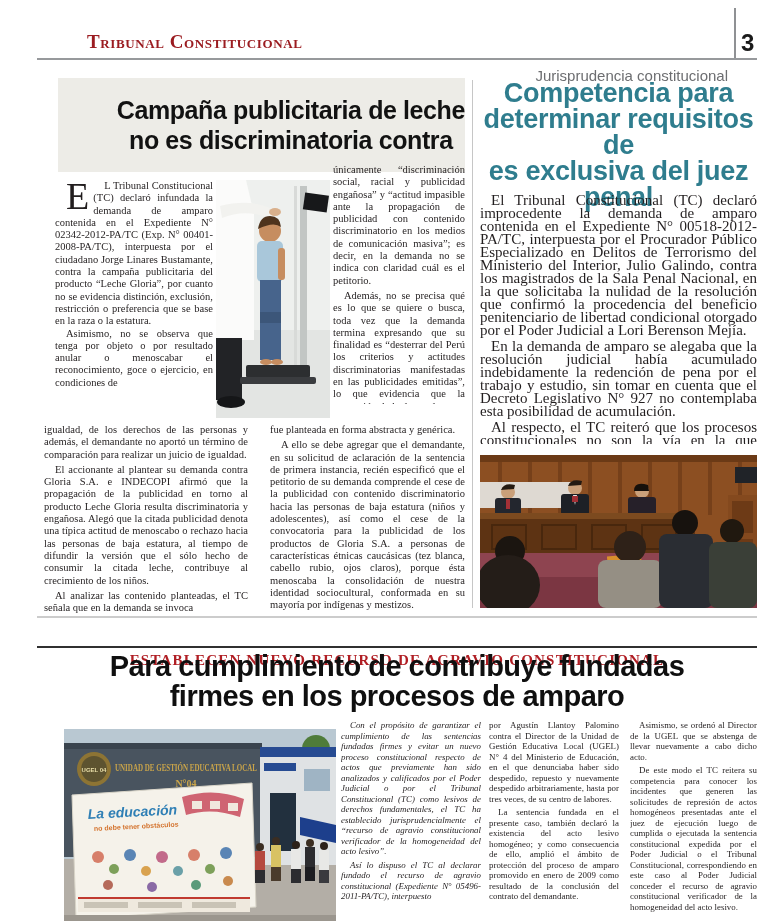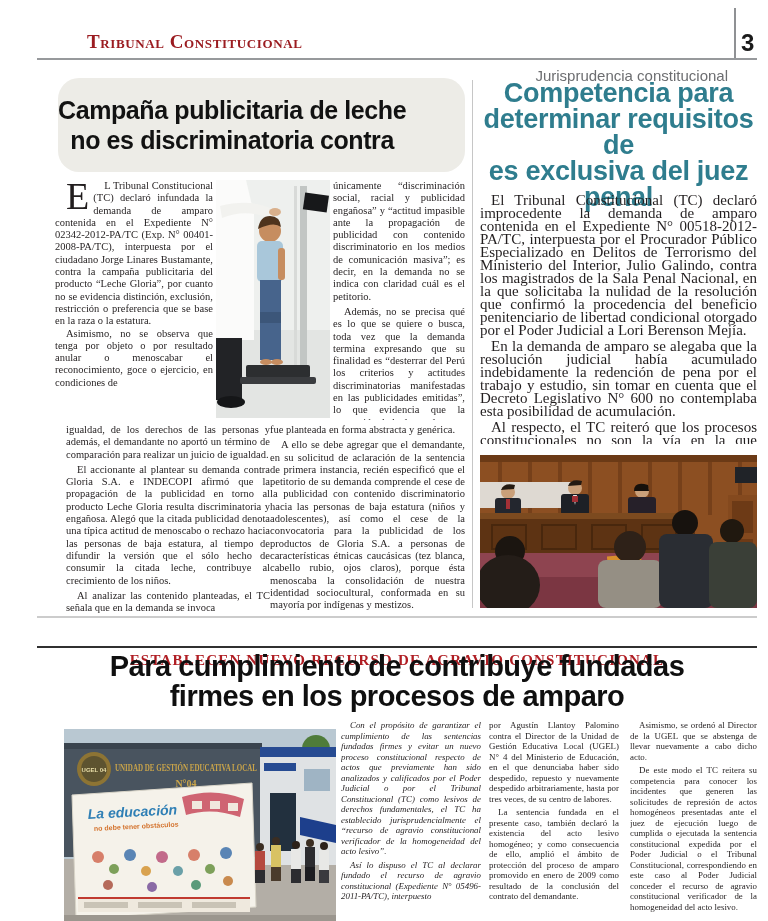--- a/index.html
+++ b/index.html
@@ -19,27 +19,27 @@
     font-weight:700;font-size:24px;color:#1a1a1a;}
   .header-rule{left:37px;width:720px;top:58px;height:2px;background:#97999c;}
   
   .jtext{font-size:10.5px;line-height:12.3px;text-align:justify;hyphens:auto;}
   .jtext p{margin:0;text-indent:11px;}
   .jtext p + p{margin-top:3px;}
   .cont p:first-child{text-indent:0;}
   .clip{overflow:hidden;}
   
   .milk-box{left:58px;top:78px;width:407px;height:94px;background:#edece7;
-    display:flex;align-items:center;justify-content:flex-start;border-radius:21px;}
+    display:flex;align-items:center;justify-content:flex-end;}
   .hl p{margin:0;}
   .milk-box .hl{font-family:"Liberation Sans",sans-serif;font-weight:700;
     font-size:25px;line-height:30px;letter-spacing:-.4px;color:#121212;text-align:center;}
   .milk-a{left:55px;top:180px;width:158px;height:240px;}
-  .milk-b{left:333px;top:180px;width:132px;height:240px;}
-  .milk-c{left:66px;top:424px;width:204px;height:190px;}
+  .milk-b{left:333px;top:164px;width:132px;height:240px;}
+  .milk-c{left:44px;top:424px;width:204px;height:190px;}
   .milk-d{left:270px;top:424px;width:195px;height:190px;}
   .dropcap{float:left;font-size:38px;line-height:30px;padding:1px 4px 0 0;color:#221e1f;}
   .leadp{text-indent:0;margin:0;}
   .photo{display:block;}
   .photo svg{display:block;width:100%;height:100%;}
   .ph-child{left:216px;top:180px;width:114px;height:238px;}
   
   .vdivider{left:472px;top:80px;width:1px;height:528px;background:#c6c6c6;}
   .penal-hl{left:480px;top:80px;width:277px;font-family:"Liberation Sans",sans-serif;
     font-weight:700;font-size:27px;line-height:26px;letter-spacing:-.3px;
@@ -129,21 +129,21 @@
 <div class="abs vdivider"></div>
 
 <section>
   <div class="abs penal-hl hl">
       <p>Competencia para</p>
       <p>determinar requisitos de</p>
       <p>es exclusiva del juez penal</p>
     </div>
   <div class="abs penal-body jtext clip">
       <p>El Tribunal Constitucional (TC) declaró improcedente la demanda de amparo contenida en el Expediente N° 00518-2012-PA/TC, interpuesta por el Procurador Público Especializado en Delitos de Terrorismo del Ministerio del Interior, Julio Galindo, contra los magistrados de la Sala Penal Nacional, en la que solicitaba la nulidad de la resolución que confirmó la procedencia del beneficio penitenciario de libertad condicional otorgado por el Poder Judicial a Lori Berenson Mejía.</p>
-      <p>En la demanda de amparo se alegaba que la resolución judicial había acumulado indebidamente la redención de pena por el trabajo y estudio, sin tomar en cuenta que el Decreto Legislativo N° 600 no contemplaba esta posibilidad de acumulación.</p>
+      <p>En la demanda de amparo se alegaba que la resolución judicial había acumulado indebidamente la redención de pena por el trabajo y estudio, sin tomar en cuenta que el Decreto Legislativo N° 927 no contemplaba esta posibilidad de acumulación.</p>
       <p>Al respecto, el TC reiteró que los procesos constitucionales no son la vía en la que pueden extenderse las nulidades o impugnaciones del proceso judicial ordinario, ni tampoco pueden convertirse en un medio para la articulación de estrategias de defensa luego que una de las partes ha sido vencida en un proceso judicial.</p>
     </div>
 
   <figure class="abs photo ph-court" style="margin:0">
     <svg viewBox="0 0 277 153" preserveAspectRatio="none">
       <rect width="277" height="153" fill="#8c4f22"></rect>
       <g fill="#76401a">
         <rect x="18" width="4" height="75"></rect>
           <rect x="48" width="4" height="75"></rect>
         <rect x="78" width="4" height="70"></rect>

